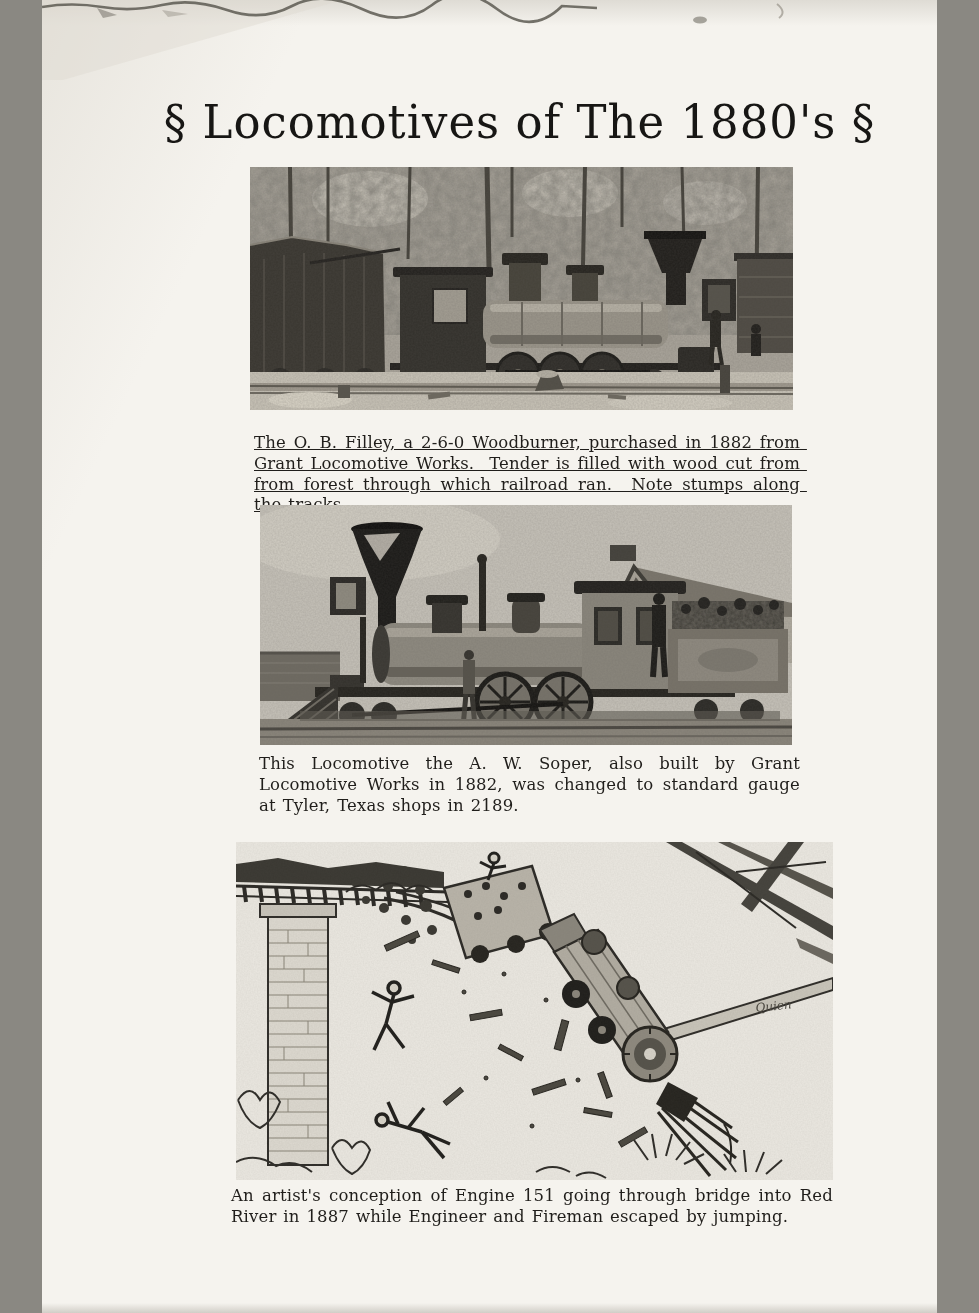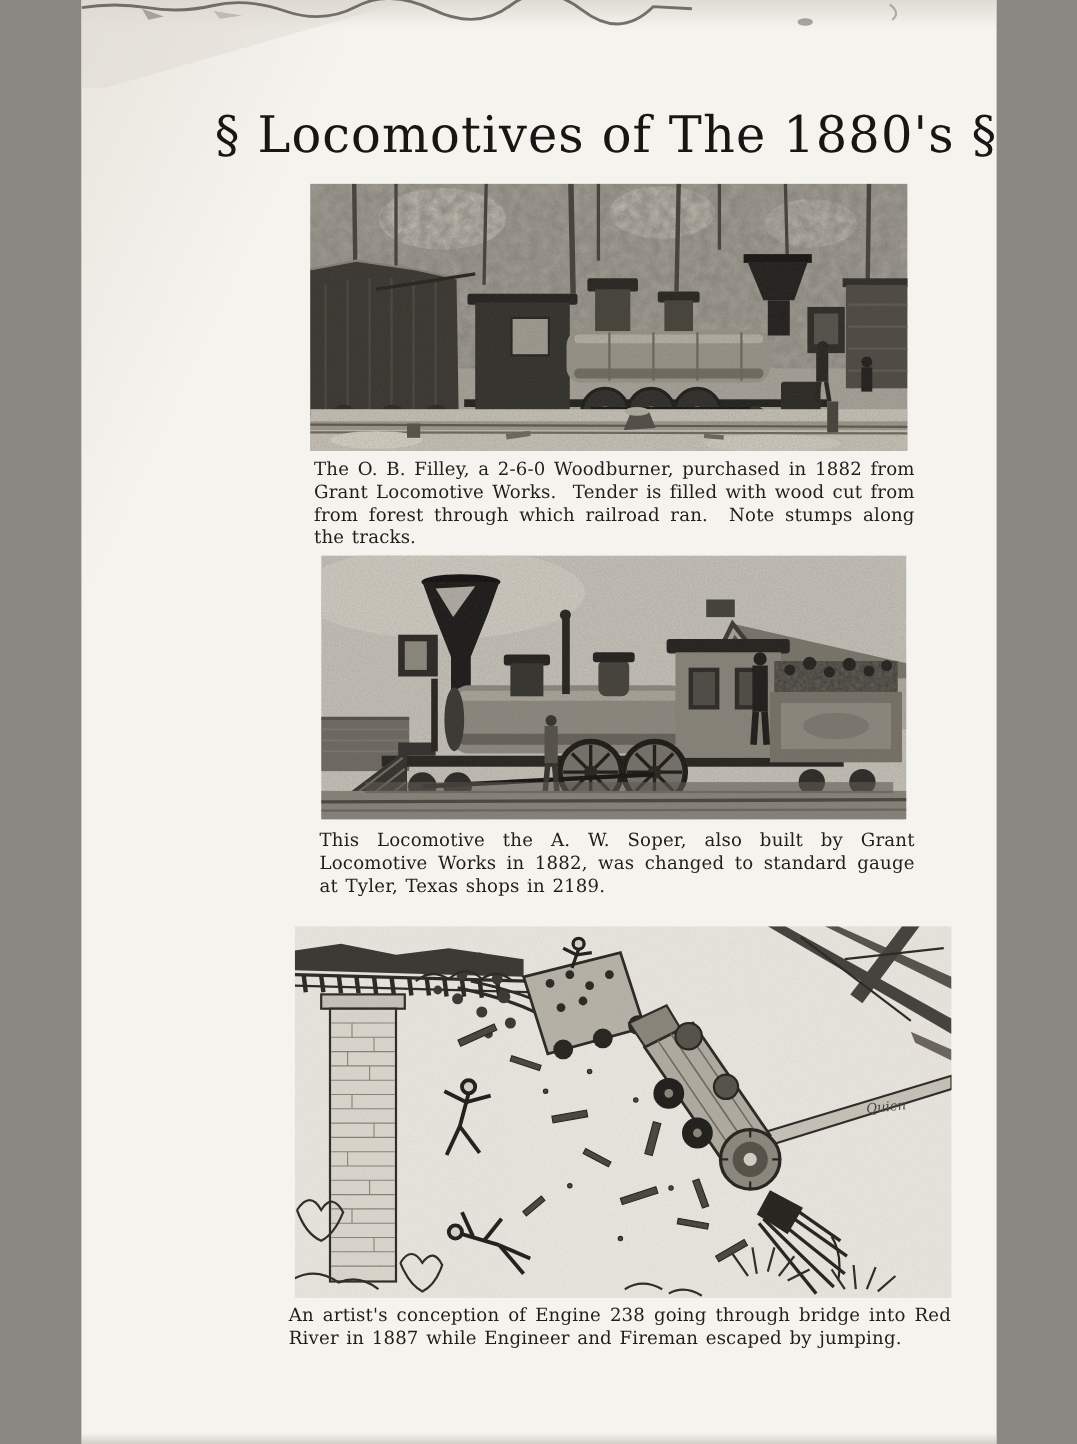--- a/index.html
+++ b/index.html
@@ -1,18 +1,18 @@
 <!DOCTYPE html>
 <html><head>
 <meta charset="utf-8">
 <style>
   html,body{margin:0;padding:0;background:#8a8882;}
   .page{
     position:relative;
-    width:832px;height:1313px;
+    width:895px;height:1313px;
     margin:0 auto;
     background:
       linear-gradient(115deg, rgba(221,217,208,.55) 0%, rgba(221,217,208,0) 18%),
       linear-gradient(to bottom, rgba(200,196,187,.5) 0px, rgba(200,196,187,0) 26px),
       linear-gradient(to top, rgba(150,145,135,.38) 0px, rgba(150,145,135,0) 10px),
       #f5f3ee;
     overflow:hidden;
     font-family:"DejaVu Serif","Liberation Serif",serif;
     color:#1e1c19;
   }
@@ -28,21 +28,21 @@
   .fig{position:absolute;line-height:0;}
   .fig svg{display:block;}
   .cap{
     position:absolute;
     font-size:16.5px;line-height:20.8px;
     text-align:justify;
     white-space:pre-wrap;
     word-spacing:1.5px;letter-spacing:.15px;
     color:#201e1b;
   }
-  #cap1{left:212px;top:417px;width:546px;}
+  #cap1{left:212px;top:433px;width:546px;text-decoration:underline;}
   #cap2{left:217px;top:754px;width:541px;}
   #cap3{left:189px;top:1186px;width:602px;}
   #fig1{left:208px;top:167px;}
   #fig2{left:218px;top:505px;}
   #fig3{left:194px;top:842px;}
 </style>
 </head>
 <body>
 
 <div class="page">
@@ -507,15 +507,15 @@
         <path d="M2,258 q12,-18 22,0 q10,-16 20,2 q-8,20 -20,26 q-14,-6 -22,-28"></path>
         <path d="M96,306 q10,-16 20,0 q10,-14 18,2 q-6,18 -18,24 q-12,-6 -20,-26"></path>
         <path d="M0,320 q20,-10 40,4 q18,-8 36,6"></path>
         <path d="M412,318 l-14,-20 M420,316 l-4,-24 M430,314 l6,-22 M440,318 l14,-18 M448,322 l20,-10"></path>
         <path d="M500,330 l-12,-18 M510,330 l-2,-22 M520,330 l8,-20 M530,332 l16,-14"></path>
         <path d="M300,330 q16,-10 34,0 M340,334 q14,-8 30,2"></path>
       </g>
       <rect width="597" height="338" filter="url(#g3)" opacity="0.35"></rect>
     </svg>
   </div>
-  <figcaption class="cap" id="cap3">An artist's conception of Engine 238 going through bridge into Red River in 1887 while Engineer and Fireman escaped by jumping.</figcaption>
+  <figcaption class="cap" id="cap3">An artist's conception of Engine 151 going through bridge into Red River in 1887 while Engineer and Fireman escaped by jumping.</figcaption>
 
 </div>
 
 </body></html>

